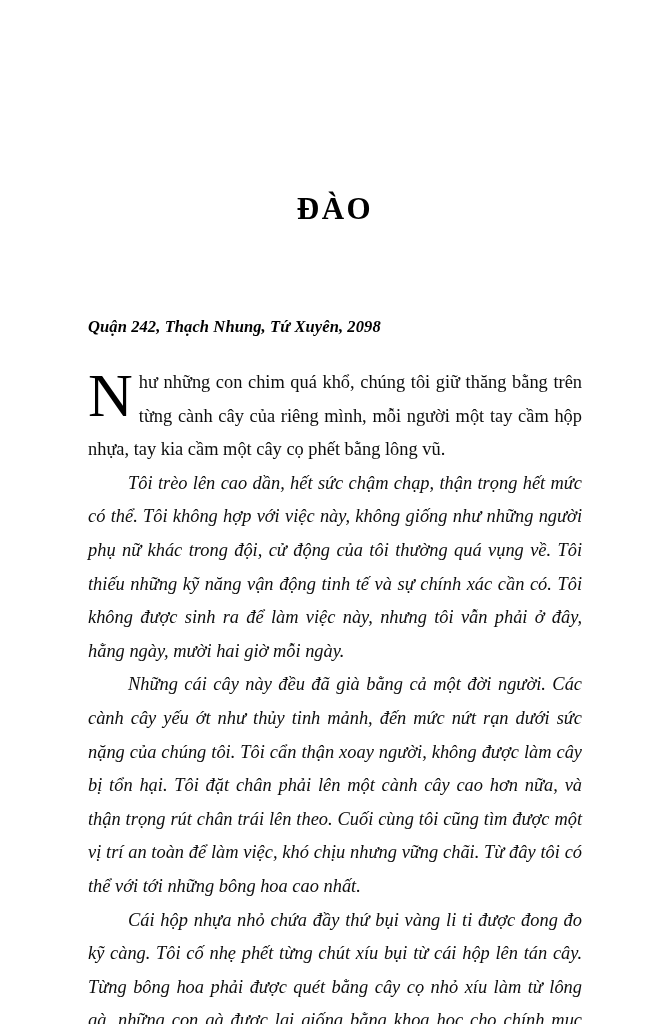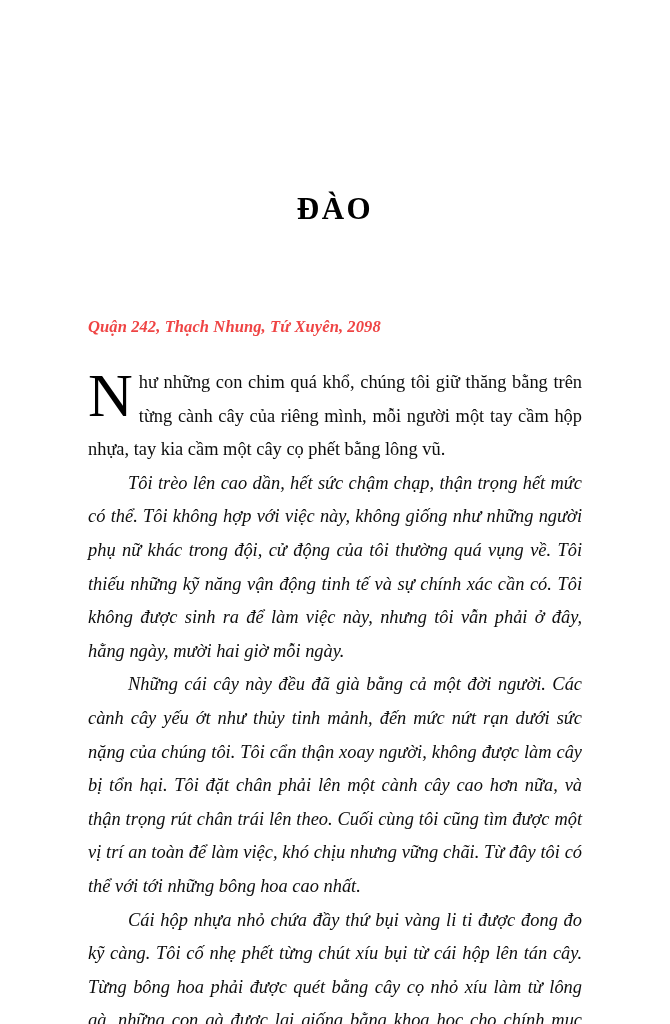--- a/index.html
+++ b/index.html
@@ -34,21 +34,21 @@
 
   
   .dateline {
     position: absolute;
     left: 88px;
     top: 317px;
     font-family: "Liberation Serif", "DejaVu Serif", serif;
     font-size: 16.5px;
     font-style: italic;
     font-weight: 700;
-    color: #ef4444;
+    color: #000000;
     letter-spacing: 0.1px;
     white-space: nowrap;
   }
 
   
   .body-text {
     position: absolute;
     left: 88px;
     top: 366px;
     width: 494px;

